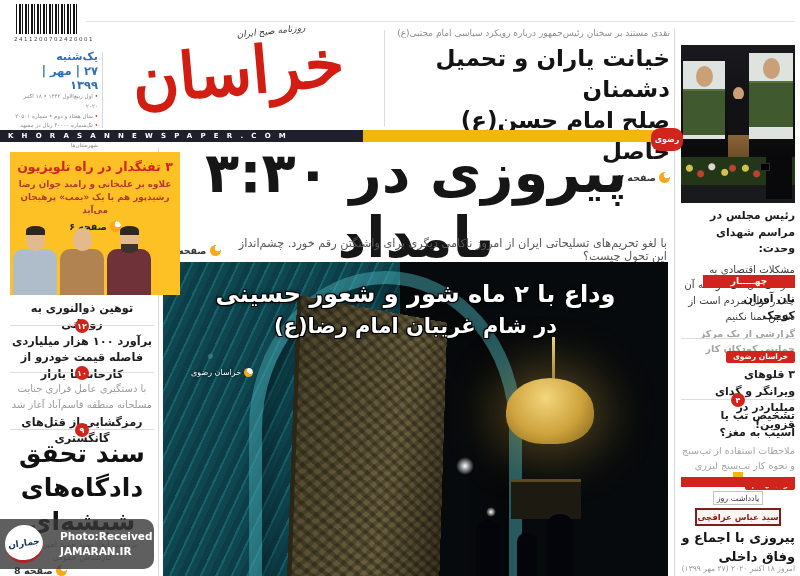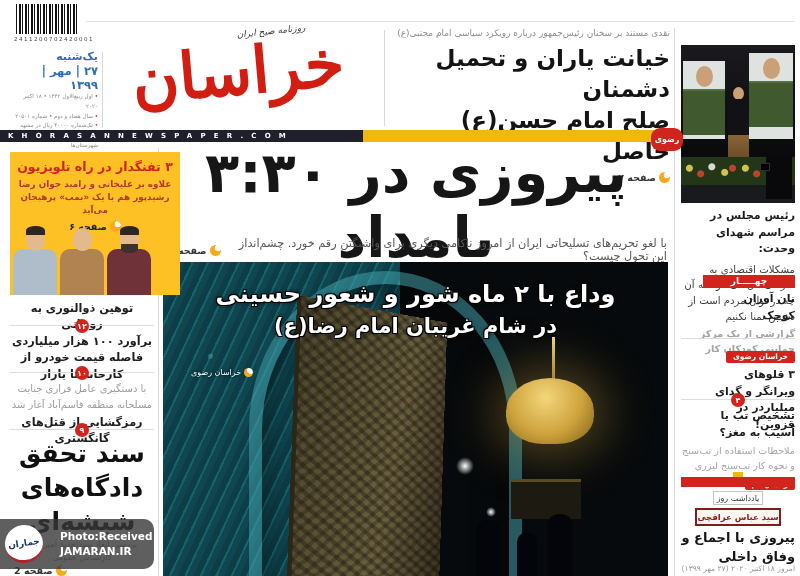--- a/index.html
+++ b/index.html
@@ -271,21 +271,21 @@
     <div class="lc-title" style="margin-top:3px;">رمزگشایی از قتل‌های گانگستری</div>
   </div>
   <div class="numdiv" style="left:10px;top:429px;width:144px;">
     <div class="pgcircle">۹</div>
   </div>
 
   <div class="glass-hl">سند تحقق دادگاه‌های شیشه‌ای</div>
   <div class="glass-kicker">بررسی ابعاد سند جدید امین با ۲ کارشناس حقوقی</div>
   <div class="pageref glass-ref">
     <span class="crescent"></span>
-    <span>صفحه 2</span>
+    <span>صفحه 8</span>
   </div>
 
   <div class="watermark">
     <div class="wm-logo">جماران</div>
     <div class="wm-txt">
       <div>Photo:Received</div>
       <div>JAMARAN.IR</div>
     </div>
   </div>
 

